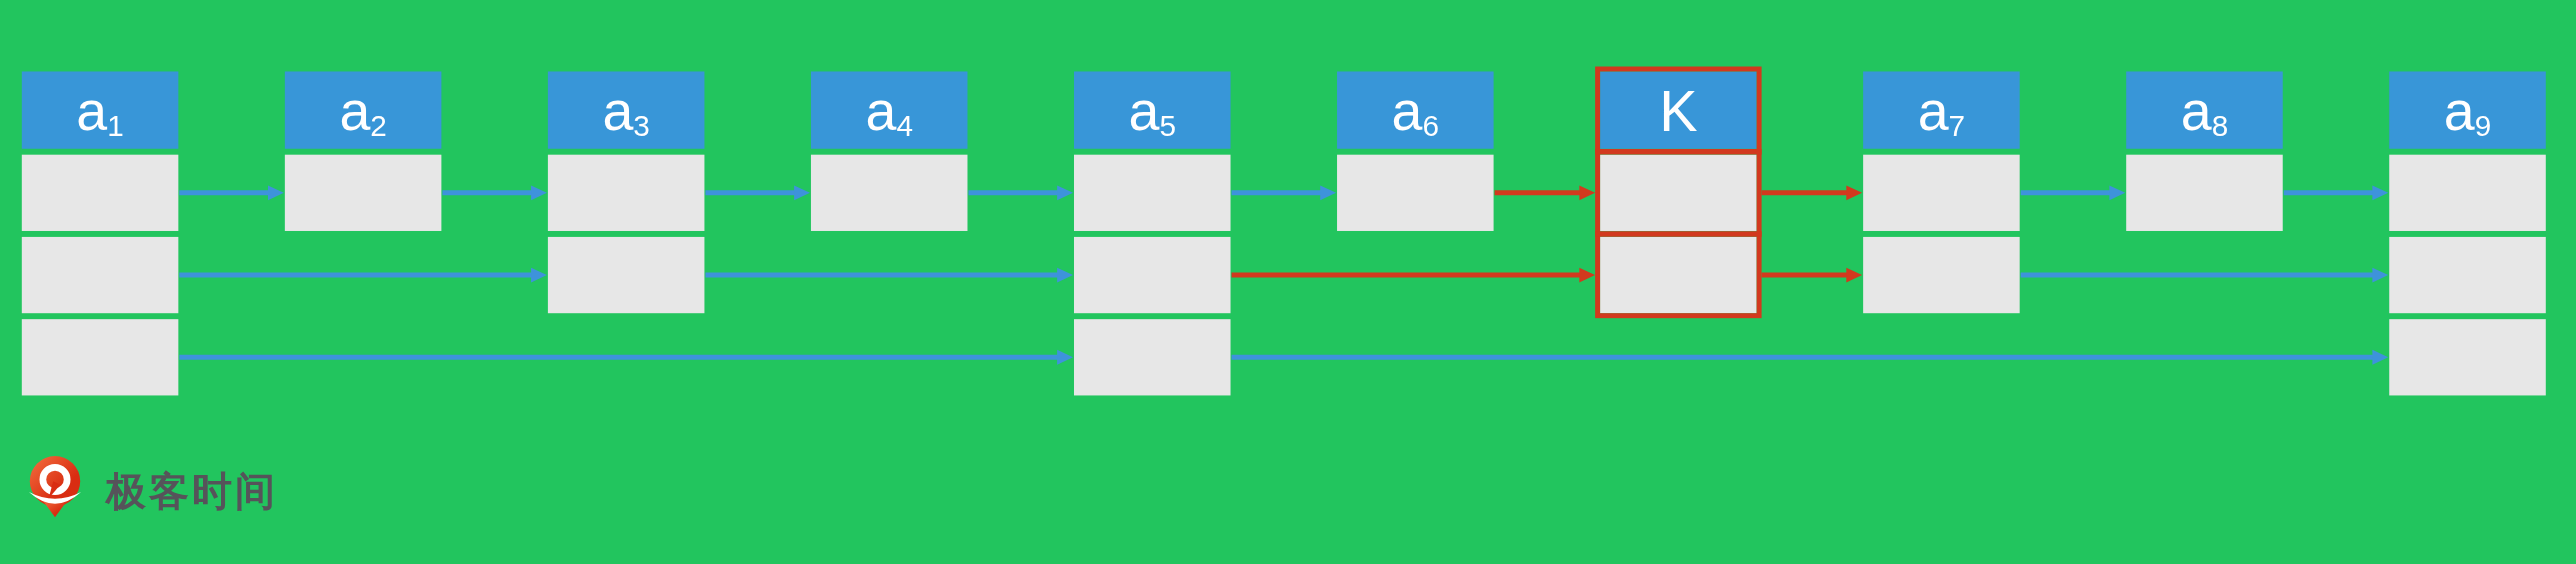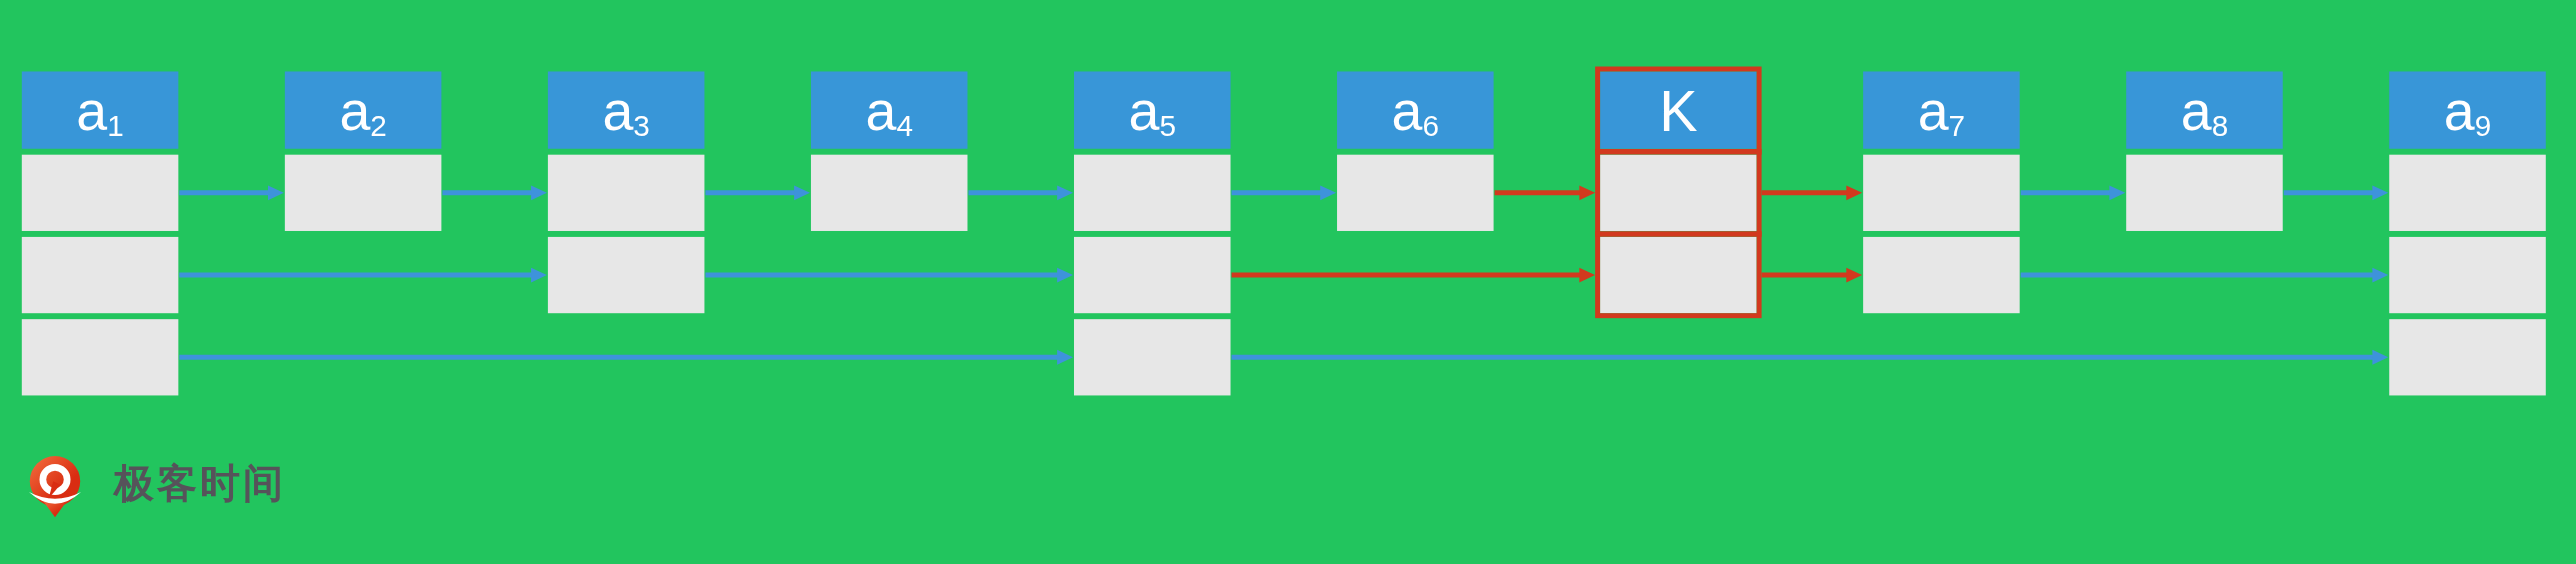--- a/index.html
+++ b/index.html
@@ -13,22 +13,22 @@
   }
   #diagram-svg{
     position:absolute;
     left:0; top:0;
   }
   .logo{
     position:absolute;
     left:28px;
     top:454px;
     display:flex;
-    align-items:center;
-    gap:32px;
+    align-items:flex-end;
+    gap:24px;
   }
   .logo-mark{
     width:54px;
     height:67px;
     flex:0 0 auto;
   }
   .logo-text{
     font-size:40px;
     font-weight:700;
     letter-spacing:3px;

